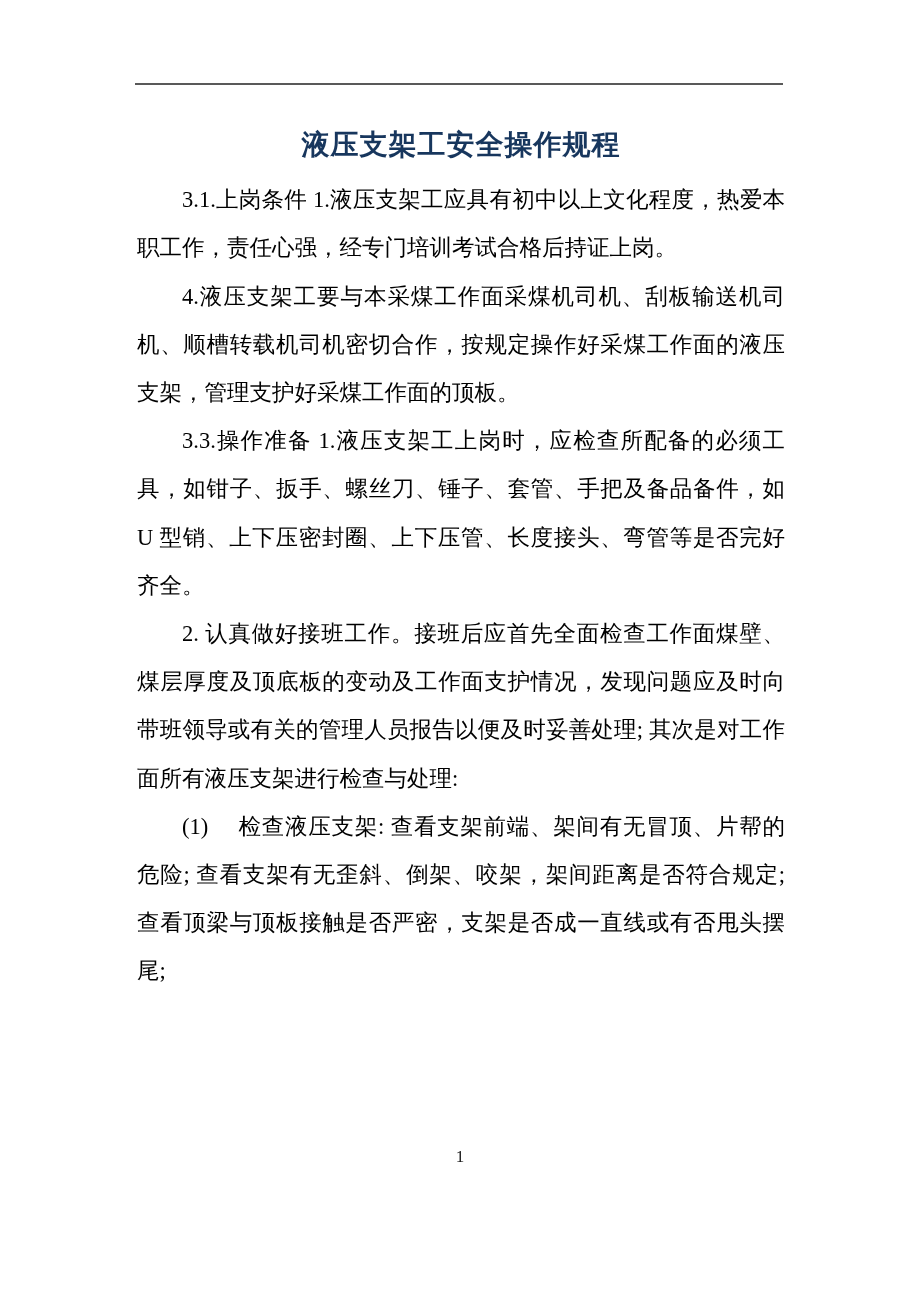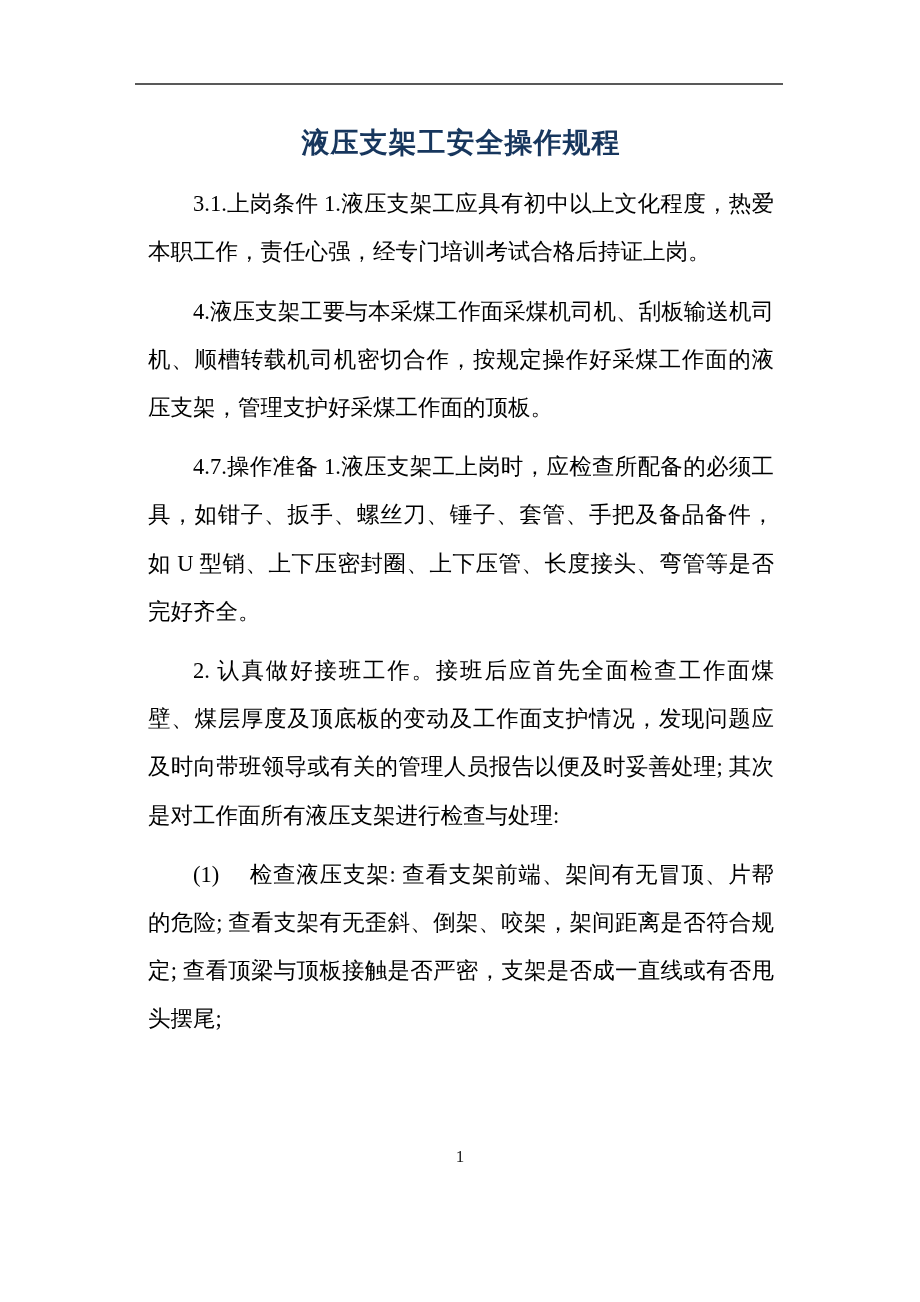--- a/index.html
+++ b/index.html
@@ -25,30 +25,30 @@
     border-top: 2px solid #595959;
   }
   .content {
     position: absolute;
     left: 137px;
     top: 121px;
     width: 648px;
   }
   .doc-title {
     margin: 0 0 7px 0;
-    font-family: Liberation Mono, monospace;
+    font-family: Liberation Serif, serif;
     font-weight: bold;
     font-size: 28px;
     line-height: 48.2px;
     text-align: center;
     color: #17365D;
     letter-spacing: 1px;
   }
   .para {
-    margin: 11px;
+    margin: 0;
     font-size: 22.5px;
     line-height: 48.2px;
     text-align: justify;
     text-justify: inter-ideograph;
     text-indent: 2em;
     word-break: break-all;
   }
   .page-number {
     position: absolute;
     left: 0;
@@ -65,20 +65,20 @@
 
 <div class="page">
 
   <div class="top-rule"></div>
 
   <div class="content">
     <h1 class="doc-title">液压支架工安全操作规程</h1>
 
     <p class="para">3.1.上岗条件 1.液压支架工应具有初中以上文化程度，热爱本职工作，责任心强，经专门培训考试合格后持证上岗。</p>
     <p class="para">4.液压支架工要与本采煤工作面采煤机司机、刮板输送机司机、顺槽转载机司机密切合作，按规定操作好采煤工作面的液压支架，管理支护好采煤工作面的顶板。</p>
-    <p class="para">4.7.操作准备 1.液压支架工上岗时，应检查所配备的必须工具，如钳子、扳手、螺丝刀、锤子、套管、手把及备品备件，如 U 型销、上下压密封圈、上下压管、长度接头、弯管等是否完好齐全。</p>
+    <p class="para">3.3.操作准备 1.液压支架工上岗时，应检查所配备的必须工具，如钳子、扳手、螺丝刀、锤子、套管、手把及备品备件，如 U 型销、上下压密封圈、上下压管、长度接头、弯管等是否完好齐全。</p>
     <p class="para">2. 认真做好接班工作。接班后应首先全面检查工作面煤壁、煤层厚度及顶底板的变动及工作面支护情况，发现问题应及时向带班领导或有关的管理人员报告以便及时妥善处理; 其次是对工作面所有液压支架进行检查与处理:</p>
     <p class="para">(1)　 检查液压支架: 查看支架前端、架间有无冒顶、片帮的危险; 查看支架有无歪斜、倒架、咬架，架间距离是否符合规定; 查看顶梁与顶板接触是否严密，支架是否成一直线或有否甩头摆尾;</p>
   </div>
 
   <div class="page-number">1</div>
 
 </div>
 
 </body></html>

